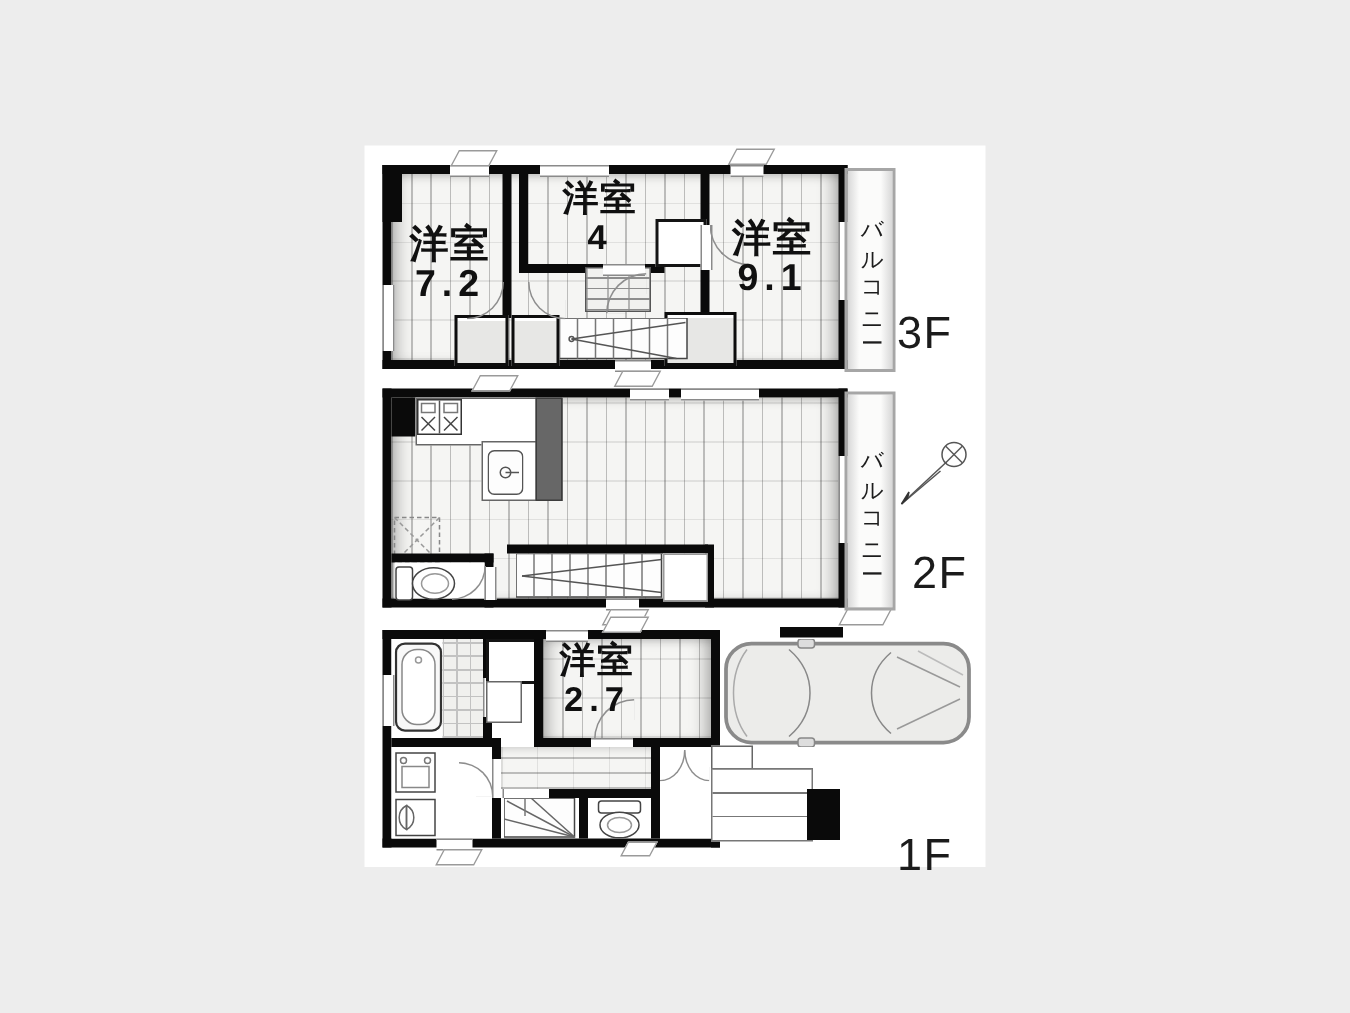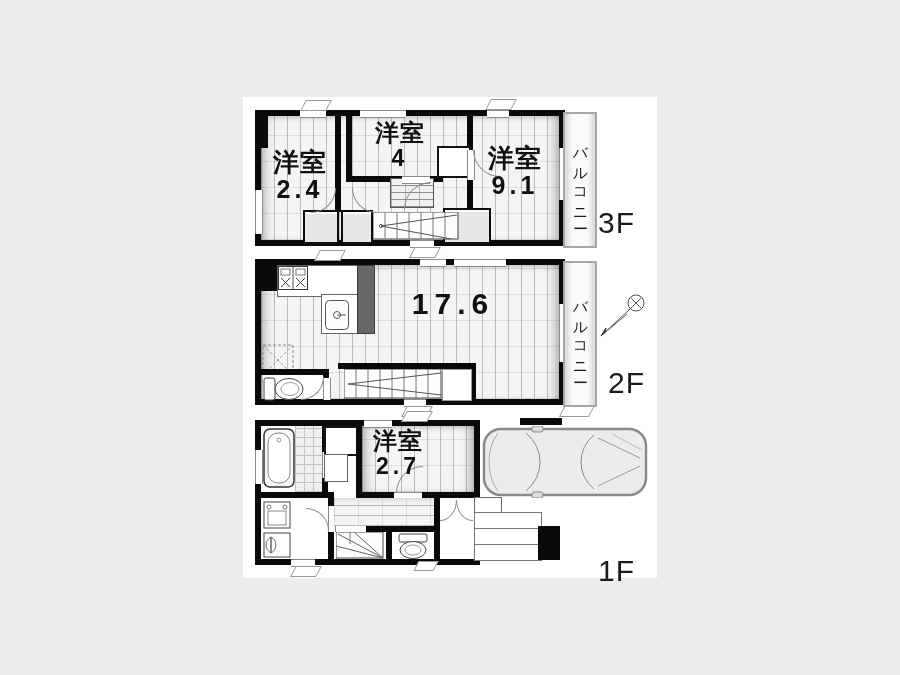--- a/index.html
+++ b/index.html
@@ -106,21 +106,21 @@
     <div class="arc tl" style="left:404px;top:182px;width:26px;height:26px;"></div>
     <div class="winv" style="left:467px;top:150px;width:6px;height:30px;"></div>
     <div class="arc bl" style="left:473px;top:150px;width:26px;height:26px;"></div>
 
     <div class="balcony" style="left:563px;top:112px;width:30px;height:132px;">
       <span>バルコニー</span>
     </div>
 
     <div class="rlabel" style="left:266px;top:148px;width:68px;">
       <div class="nm">洋室</div>
-      <div class="sz">2.4</div>
+      <div class="sz">7.2</div>
     </div>
     <div class="rlabel small" style="left:368px;top:120px;width:64px;">
       <div class="nm">洋室</div>
       <div class="sz">4</div>
     </div>
     <div class="rlabel" style="left:483px;top:144px;width:64px;">
       <div class="nm">洋室</div>
       <div class="sz">9.1</div>
     </div>
     <div class="flabel" style="left:598px;top:206px;">3F</div>
@@ -192,21 +192,20 @@
     <div class="winv" style="left:559px;top:304px;width:6px;height:58px;"></div>
     <div class="awn" style="left:317px;top:250px;width:24px;height:9px;"></div>
     <div class="awn" style="left:404px;top:406px;width:24px;height:9px;"></div>
     <div class="awn" style="left:562px;top:405px;width:28px;height:10px;"></div>
 
     <div class="balcony" style="left:563px;top:261px;width:30px;height:142px;">
       <span>バルコニー</span>
     </div>
 
     <div class="ldk" style="left:408px;top:288px;width:90px;">
-      <div class="sz">17.6</div>
     </div>
     <div class="flabel" style="left:608px;top:366px;">2F</div>
 
     <svg class="abs" style="left:594px;top:288px;" width="56" height="56" viewBox="0 0 56 56">
       <circle cx="42" cy="15" r="8" fill="none" stroke="#555"></circle>
       <line x1="36.5" y1="9.5" x2="47.5" y2="20.5" stroke="#555"></line>
       <line x1="47.5" y1="9.5" x2="36.5" y2="20.5" stroke="#555"></line>
       <line x1="7" y1="48" x2="37" y2="20" stroke="#555"></line>
       <line x1="7" y1="48" x2="33" y2="26" stroke="#555"></line>
       <path d="M7 48 l5 -8 l-1 4 z" fill="#333" stroke="#333"></path>

